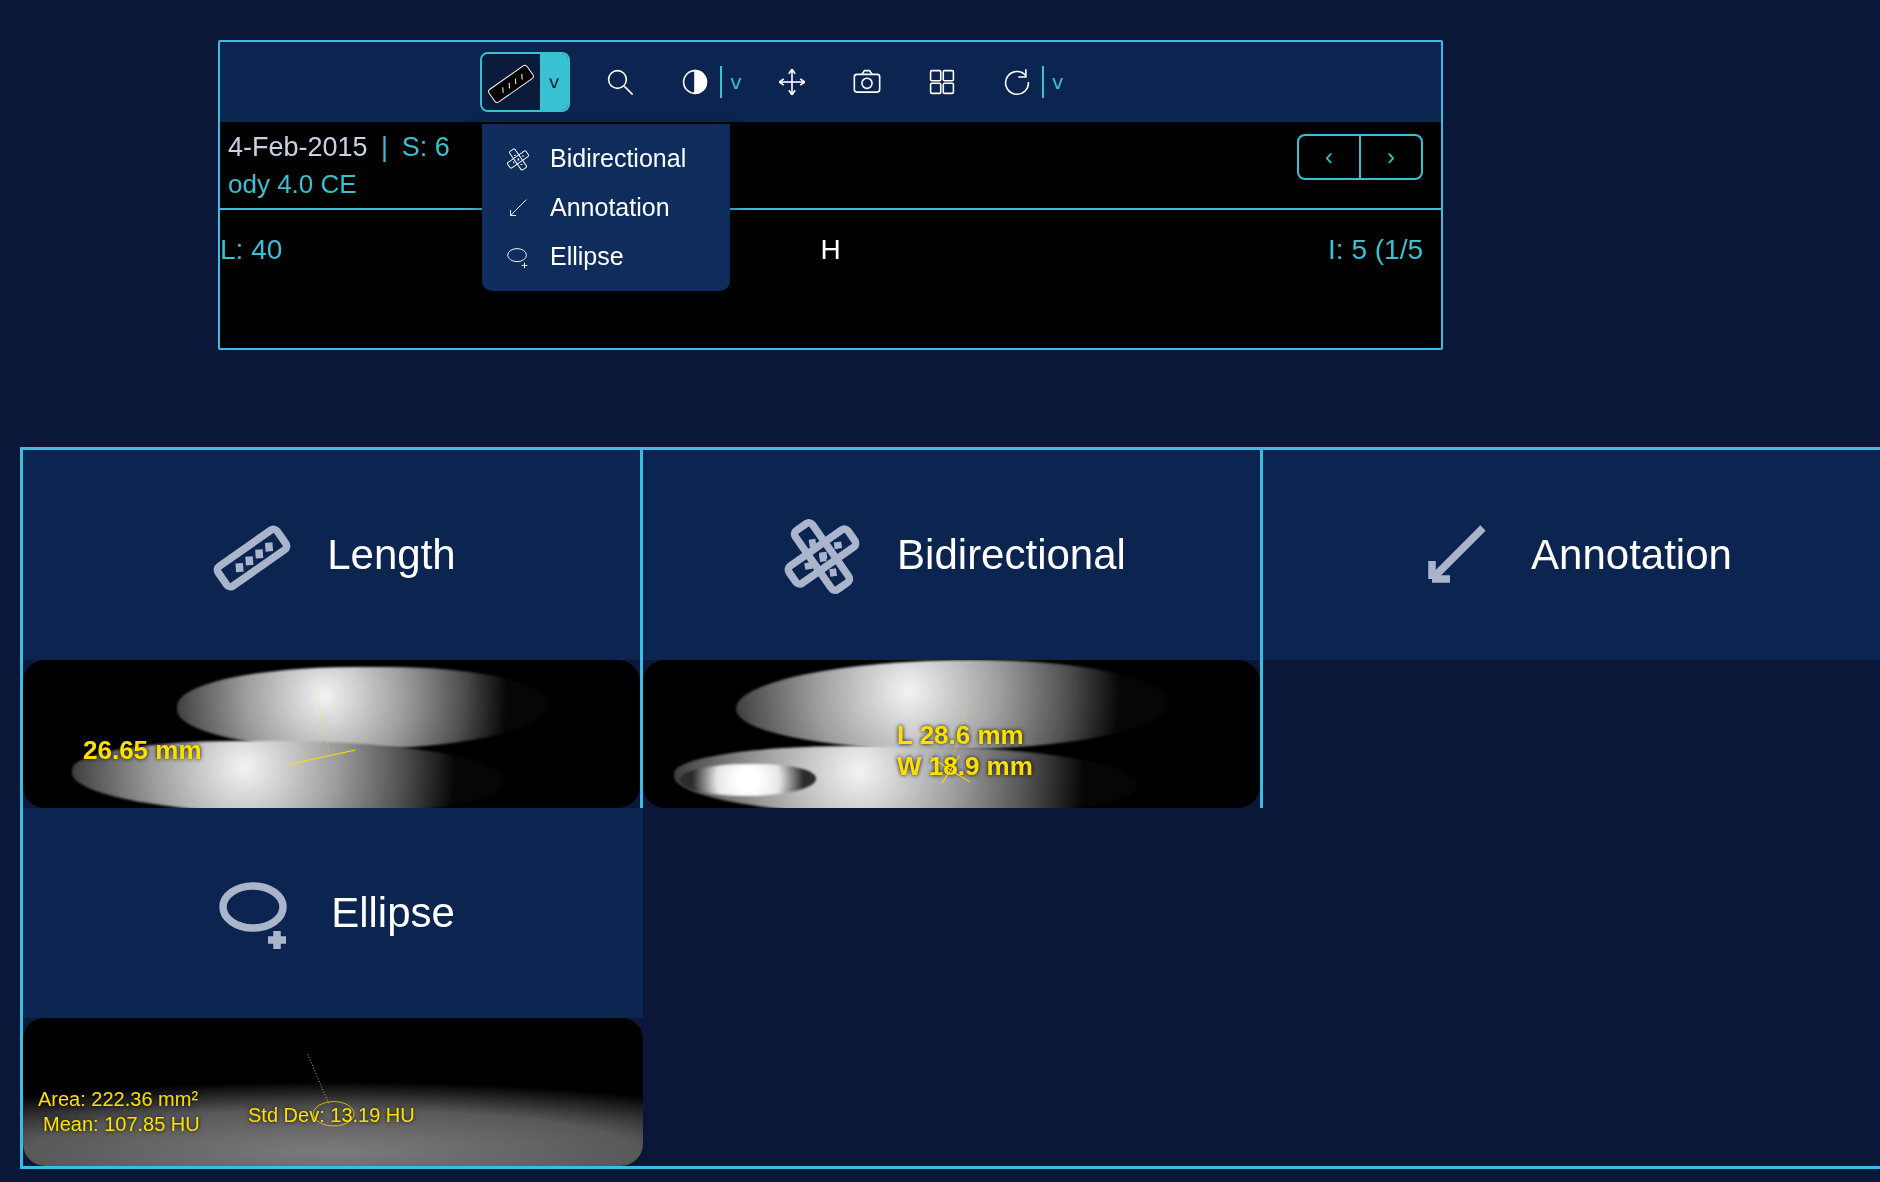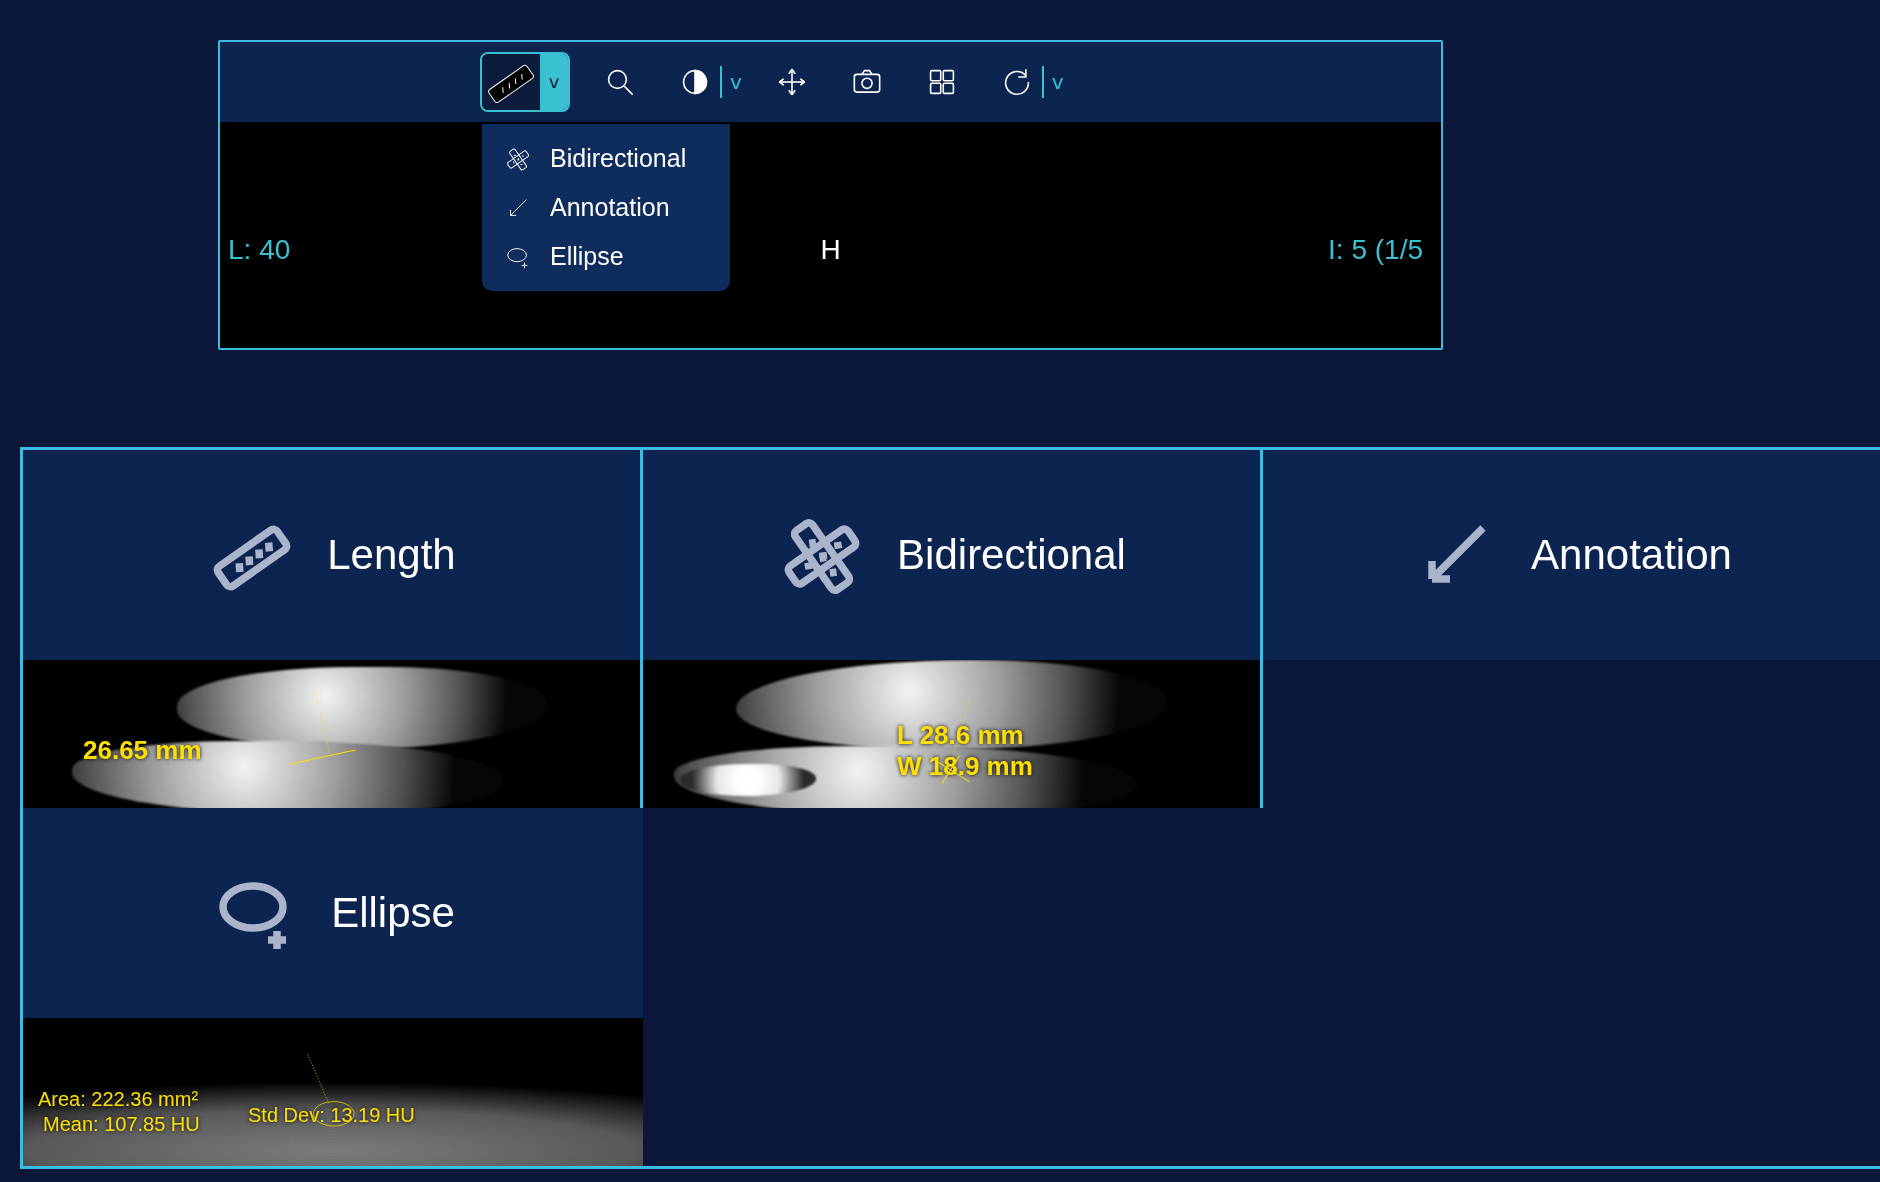--- a/index.html
+++ b/index.html
@@ -72,21 +72,21 @@
   .info1 .series { color:var(--cyan); font-size:26px;}
   .pager {
     display:flex; border:2px solid var(--cyan); border-radius:8px; overflow:hidden; height:46px; margin-top:2px;
   }
   .pager button {
     background:transparent; border:none; color:var(--cyan); width:60px; font-size:24px; cursor:pointer;
   }
   .pager .mid { width:2px; background:var(--cyan);}
   .info2 {
     position:absolute; left:0; right:0; top:170px; height:60px;
-    padding:16px 18px 0 8px;
+    padding:16px 18px 0 0;
     display:flex; justify-content:space-between; align-items:center;
     color:var(--cyan); font-size:28px;
   }
   .info2 .h { color:#fff; position:absolute; left:50%; transform:translateX(-50%); }
 
   
   .grid {
     position:absolute; left:20px; top:447px; width:1866px; height:722px;
     display:grid; grid-template-columns:repeat(3,1fr); gap:0;
     border:3px solid var(--cyan-border);
@@ -96,21 +96,21 @@
     display:flex; flex-direction:column;
   }
   .cell:last-child { border-right:none; }
   .cell-header {
     height:210px; background:var(--panel);
     display:flex; align-items:center; justify-content:center; gap:30px;
     color:#fff; font-size:42px; font-weight:400;
   }
   .cell-header svg { width:90px; height:90px; stroke:#aab5cc; fill:none; stroke-width:5; }
   .cell-body {
-    flex:1; background:var(--black); position:relative; overflow:hidden;
+    flex:1; background:var(--black); position:relative; overflow:hidden;border-radius:22px;
   }
 
   
   .scan {
     position:absolute; inset:0;
   }
   .blob {
     position:absolute; background:radial-gradient(circle at 40% 35%,#e9e9e9 0%,#9a9a9a 35%,#555 60%,#111 80%);
     border-radius:50% 45% 55% 50%;
     filter:blur(1px) contrast(1.1);
@@ -273,20 +273,35 @@
       <span>Annotation</span>
     </div>
     <div class="dropdown-item">
       <svg viewBox="0 0 60 60">
           <use href="#i-ellipse"></use>
         </svg>
       <span>Ellipse</span>
     </div>
   </div>
 
+  <div class="info1">
+    <div class="left">
+      <div class="line1">
+        <span>4-Feb-2015</span>
+        <span class="divider">|</span>
+        <span class="cyan"><span>S:</span> <span>6</span></span>
+      </div>
+      <div class="series">ody 4.0 CE</div>
+    </div>
+    <div class="pager">
+      <button>‹</button>
+      <div class="mid"></div>
+      <button>›</button>
+    </div>
+  </div>
 
   <div class="info2">
     <span><span>L:</span> <span>40</span></span>
     <span class="h">H</span>
     <span><span>I:</span> <span>5 (1/5</span></span>
   </div>
 </div>
 
 <div class="grid">
 

